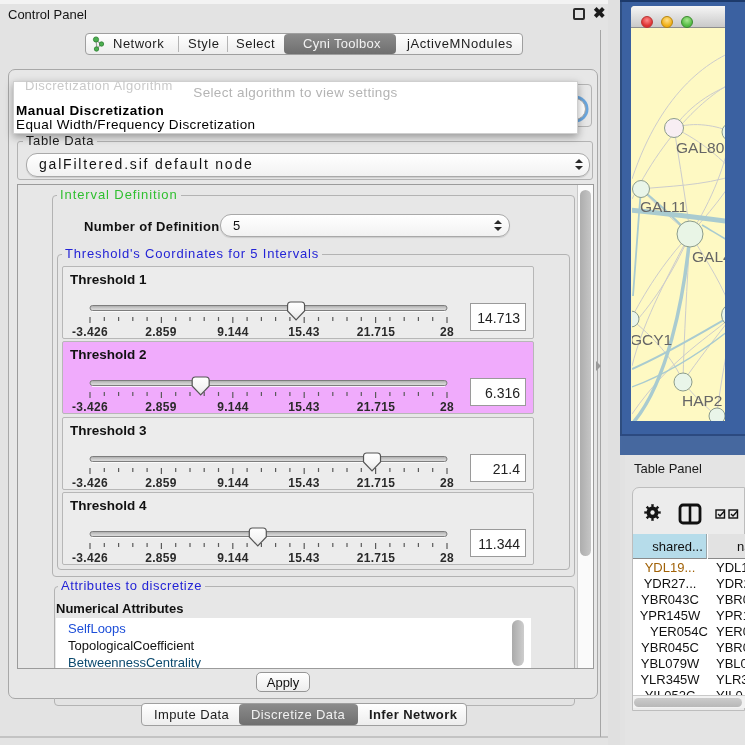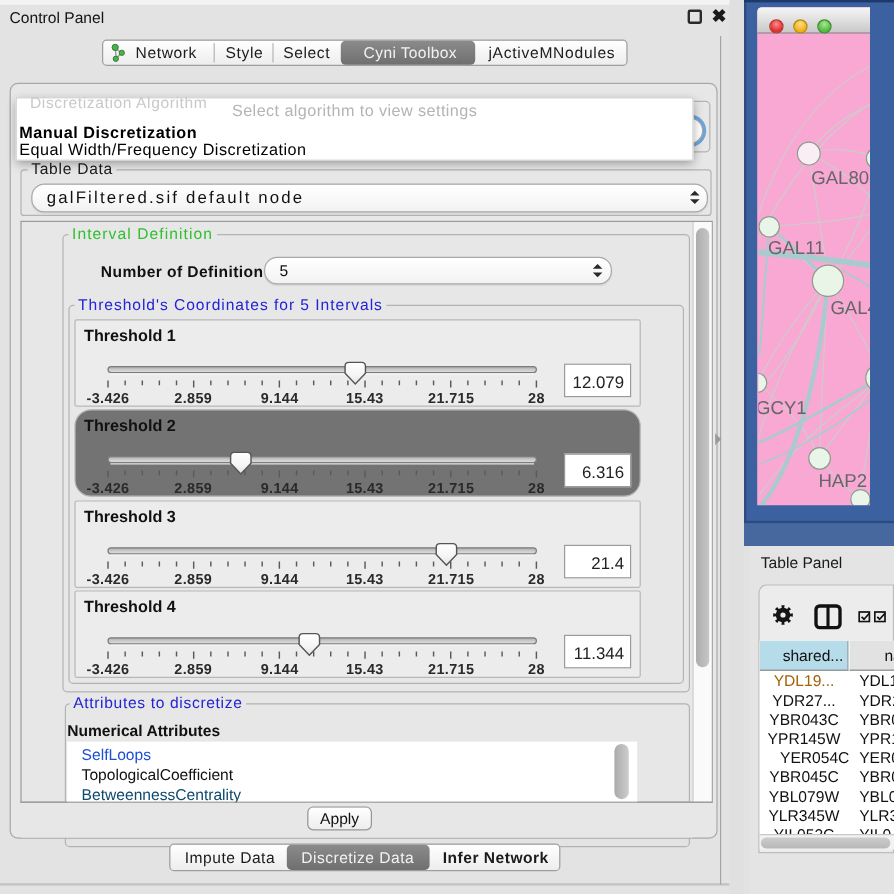--- a/index.html
+++ b/index.html
@@ -110,24 +110,24 @@
       <line x1="363.0" y1="20" x2="363.0" y2="26" stroke="#5a5a5a" stroke-width="1.2"></line>
       <path d="M206.75940940622414,5 h10.6 q3.2,0 3.2,3.2 v5.8 l-8.5,9 l-8.5,-9 v-5.8 q0,-3.2 3.2,-3.2 z" fill="url(#th)" stroke="#555555" stroke-width="1.2"></path>
     </svg>
 <div class="abs bold" style="left:-5px;top:58px;width:64px;text-align:center;font-size:12px;letter-spacing:0.3px;color:#2a2a2a;">-3.426</div>
     <div class="abs bold" style="left:66px;top:58px;width:64px;text-align:center;font-size:12px;letter-spacing:0.3px;color:#2a2a2a;">2.859</div>
     <div class="abs bold" style="left:138px;top:58px;width:64px;text-align:center;font-size:12px;letter-spacing:0.3px;color:#2a2a2a;">9.144</div>
     <div class="abs bold" style="left:209px;top:58px;width:64px;text-align:center;font-size:12px;letter-spacing:0.3px;color:#2a2a2a;">15.43</div>
     <div class="abs bold" style="left:281px;top:58px;width:64px;text-align:center;font-size:12px;letter-spacing:0.3px;color:#2a2a2a;">21.715</div>
     <div class="abs bold" style="left:352px;top:58px;width:64px;text-align:center;font-size:12px;letter-spacing:0.3px;color:#2a2a2a;">28</div>
 <div class="abs" style="left:407px;top:36px;width:56px;height:28px;background:#fff;border:1px solid #9a9a9a;">
-      <div class="abs" style="right:5px;top:6px;font-size:14px;color:#222;">12.079</div>
-    </div>
-</div>
-<div class="abs" style="left:62px;top:341px;width:472px;height:73px;background:#737373;border:1px solid #b7b7b7;border-radius:14px;">
+      <div class="abs" style="right:5px;top:6px;font-size:14px;color:#222;">14.713</div>
+    </div>
+</div>
+<div class="abs" style="left:62px;top:341px;width:472px;height:73px;background:#f0abfc;border:1px solid #b7b7b7;border-radius:2px;">
 <div class="abs bold" style="left:7px;top:5px;font-size:13.5px;color:#111;">Threshold 2</div>
 <svg width="372" height="44" viewBox="0 0 372 44" style="position:absolute;left:21px;top:30px;">
       <defs>
         <linearGradient id="tr" x1="0" y1="0" x2="0" y2="1">
           <stop offset="0" stop-color="#a8a8a8"></stop>
           <stop offset="0.55" stop-color="#cdcdcd"></stop>
           <stop offset="1" stop-color="#dedede"></stop>
         </linearGradient>
         <linearGradient id="th" x1="0" y1="0" x2="0" y2="1">
           <stop offset="0" stop-color="#ffffff"></stop>
@@ -309,21 +309,21 @@
 <div class="abs" style="left:16px;top:116.5px;font-size:13.5px;letter-spacing:0.4px;color:#000;z-index:21;">Equal Width/Frequency Discretization</div>
 <div class="abs" style="left:25px;top:78px;font-size:13px;letter-spacing:0.5px;color:#c9c9c9;z-index:22;">Discretization Algorithm</div>
 <div class="abs" style="left:608px;top:0;width:12px;height:745px;background:#e0e0e0;"></div>
 <div class="abs" style="left:600px;top:30px;width:1px;height:707px;background:#a5a5a5;"></div>
 <div class="abs" style="left:596px;top:361px;width:0;height:0;border-top:5px solid transparent;border-bottom:5px solid transparent;border-left:5px solid #9a9a9a;"></div>
 <div class="abs" style="left:620px;top:0;width:125px;height:455px;background:#3b61a1;"></div>
 <div class="abs" style="left:620px;top:0;width:2px;height:455px;background:#2e4d7f;"></div>
 <div class="abs" style="left:620px;top:0;width:125px;height:2px;background:#1d3a6b;"></div>
 <div class="abs" style="left:620px;top:434px;width:125px;height:2px;background:#2c4a80;"></div>
 <div class="abs" style="left:620px;top:436px;width:125px;height:19px;background:#46689f;"></div>
-<div class="abs" style="left:631px;top:6px;width:94px;height:415px;background:#f9a8d4;border-radius:4px 0 0 0;overflow:hidden;">
+<div class="abs" style="left:631px;top:6px;width:94px;height:415px;background:#fef9c3;border-radius:4px 0 0 0;overflow:hidden;">
 <div class="abs" style="left:0;top:0;width:114px;height:22px;background:linear-gradient(#f6f6f6,#c9c9c9);border-bottom:1px solid #8e8e8e;"></div>
 <div class="abs" style="left:10px;top:10px;width:12px;height:12px;border-radius:50%;background:radial-gradient(circle at 50% 32%, #ff8a8a 0%, #dd3333 65%);border:1px solid #b33;"></div>
 <div class="abs" style="left:30px;top:10px;width:12px;height:12px;border-radius:50%;background:radial-gradient(circle at 50% 32%, #ffe08a 0%, #f0b018 65%);border:1px solid #b8860b;"></div>
 <div class="abs" style="left:50px;top:10px;width:12px;height:12px;border-radius:50%;background:radial-gradient(circle at 50% 32%, #a8e890 0%, #55bb44 65%);border:1px solid #3a8a2e;"></div>
 <svg class="abs" style="left:1px;top:23px;" width="113" height="392" viewBox="0 0 113 392">
 <g fill="none" stroke="#cccccc" stroke-width="1">
 <path d="M0,150 C 30,60 80,28 113,18"></path>
 <path d="M0,170 C 40,90 90,55 113,48"></path>
 <path d="M42,99 C 62,70 95,55 113,52"></path>
 <path d="M42,99 C 62,92 86,97 99,103"></path>

